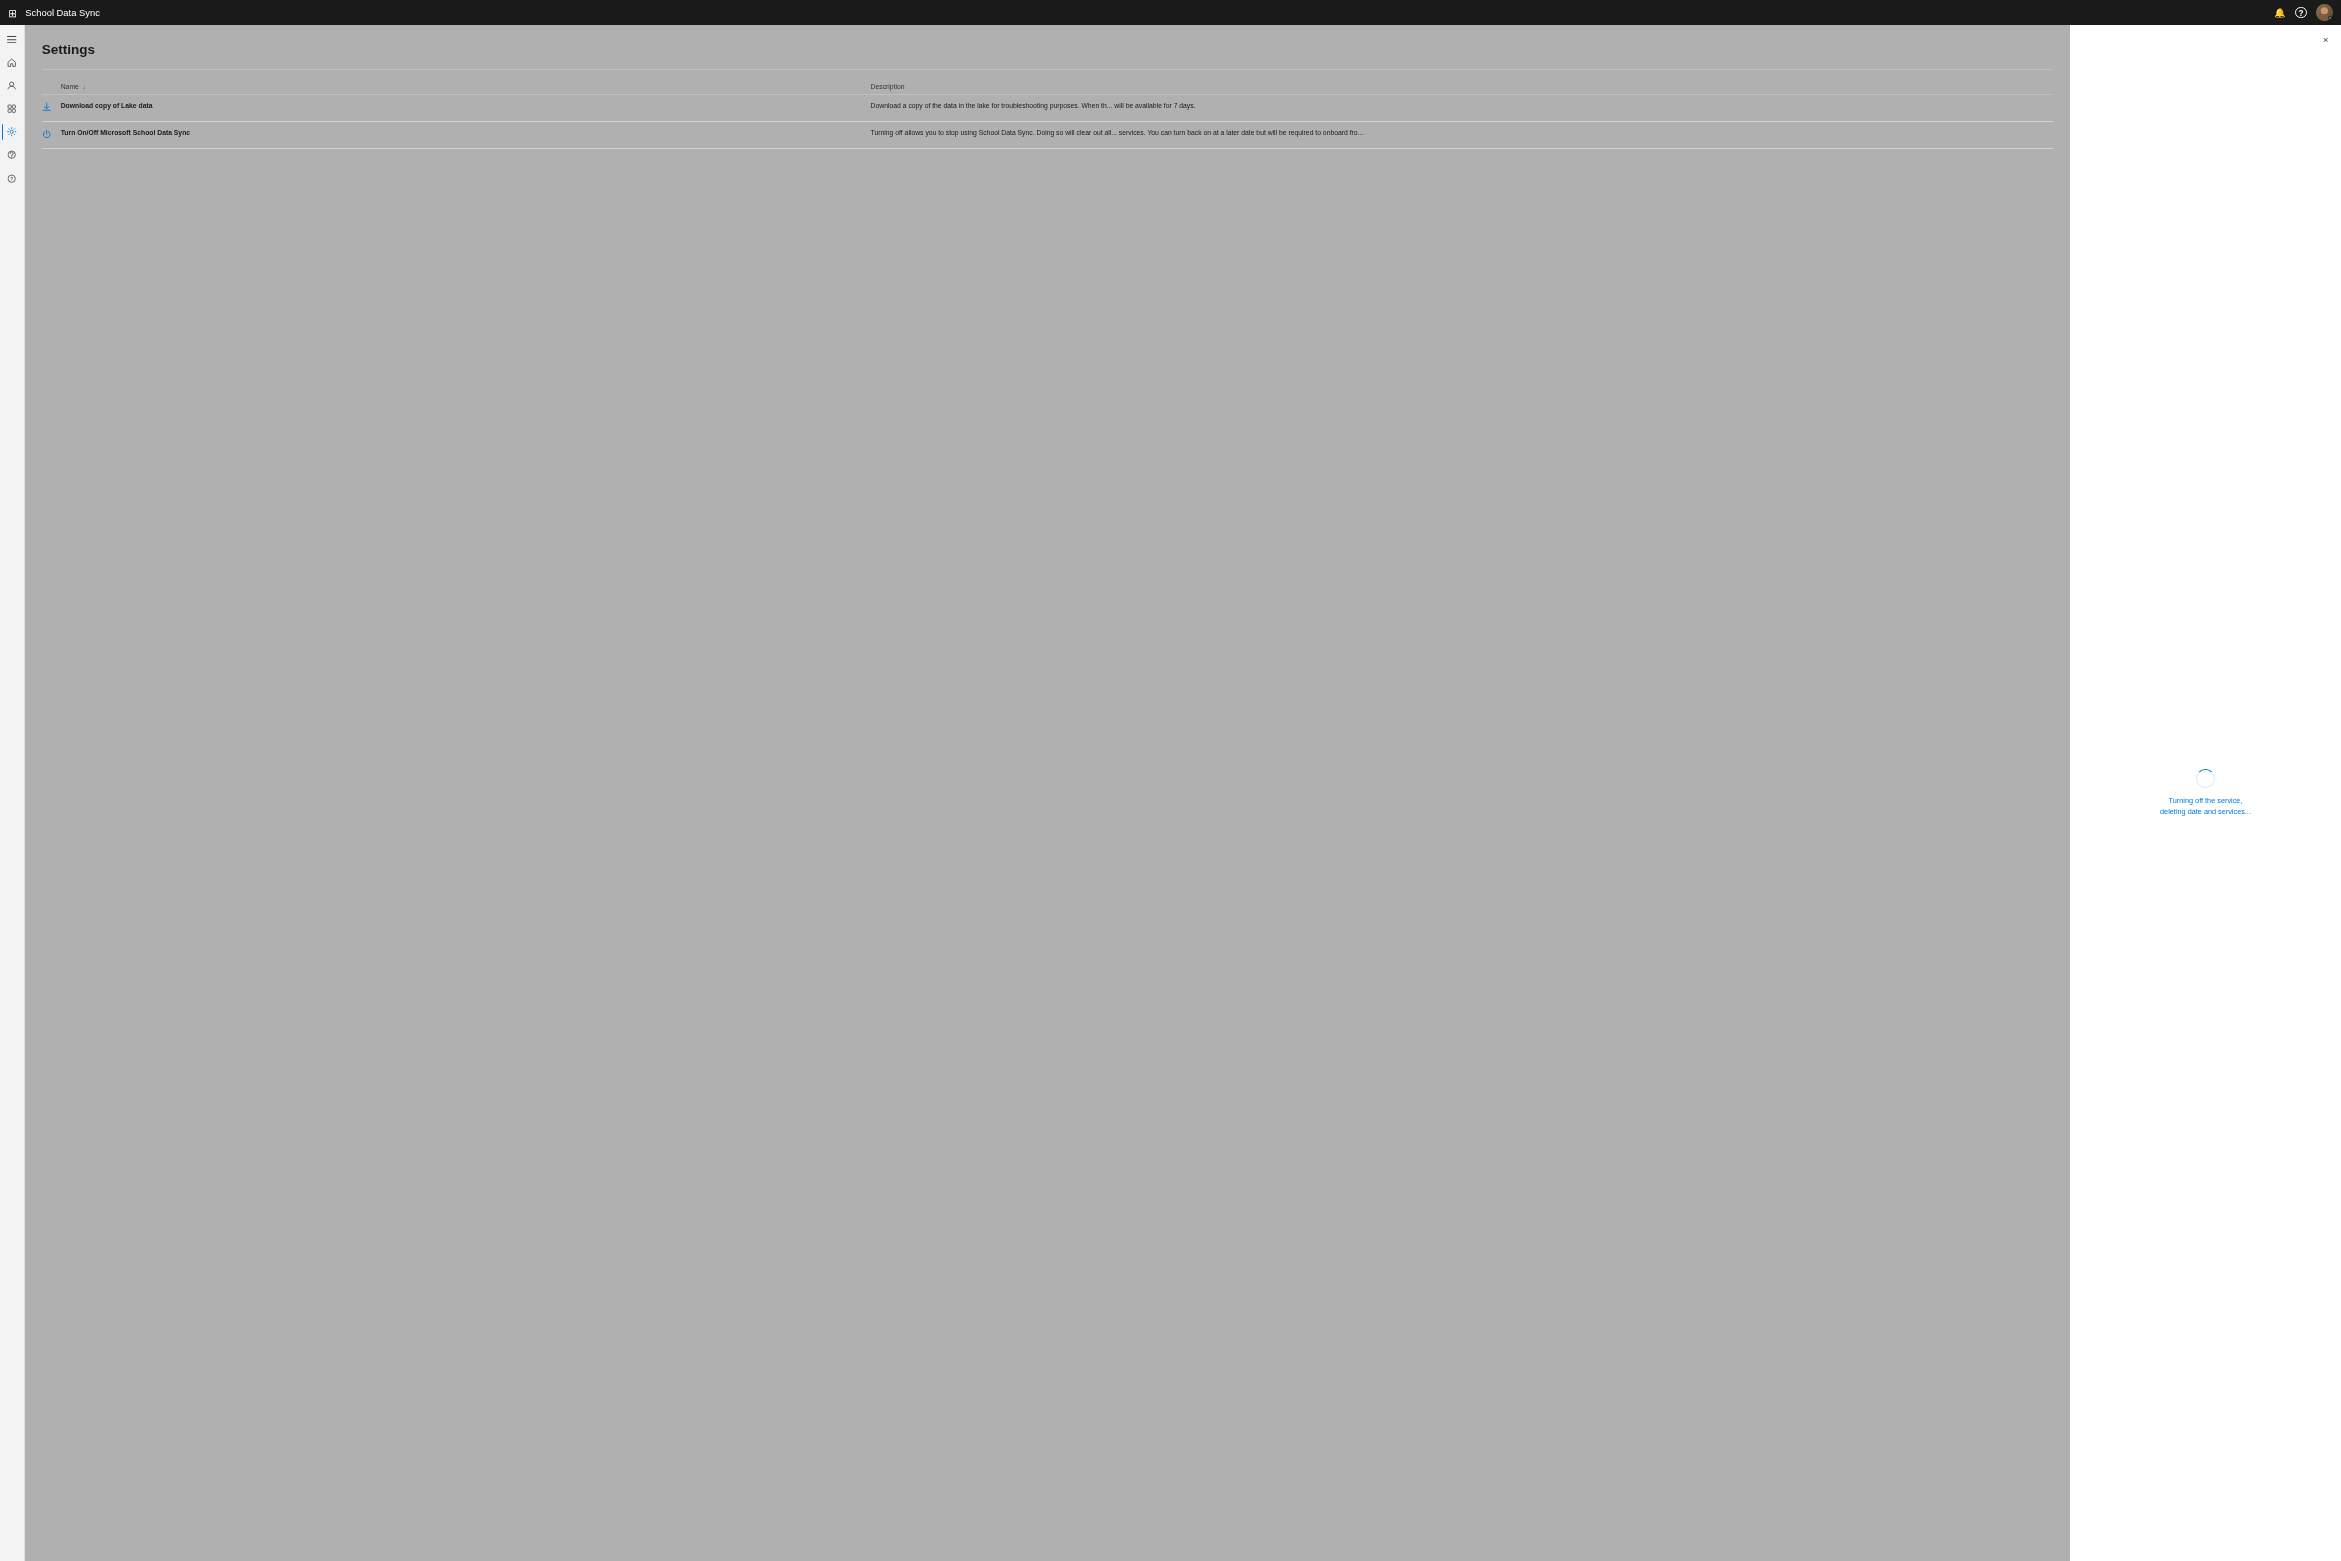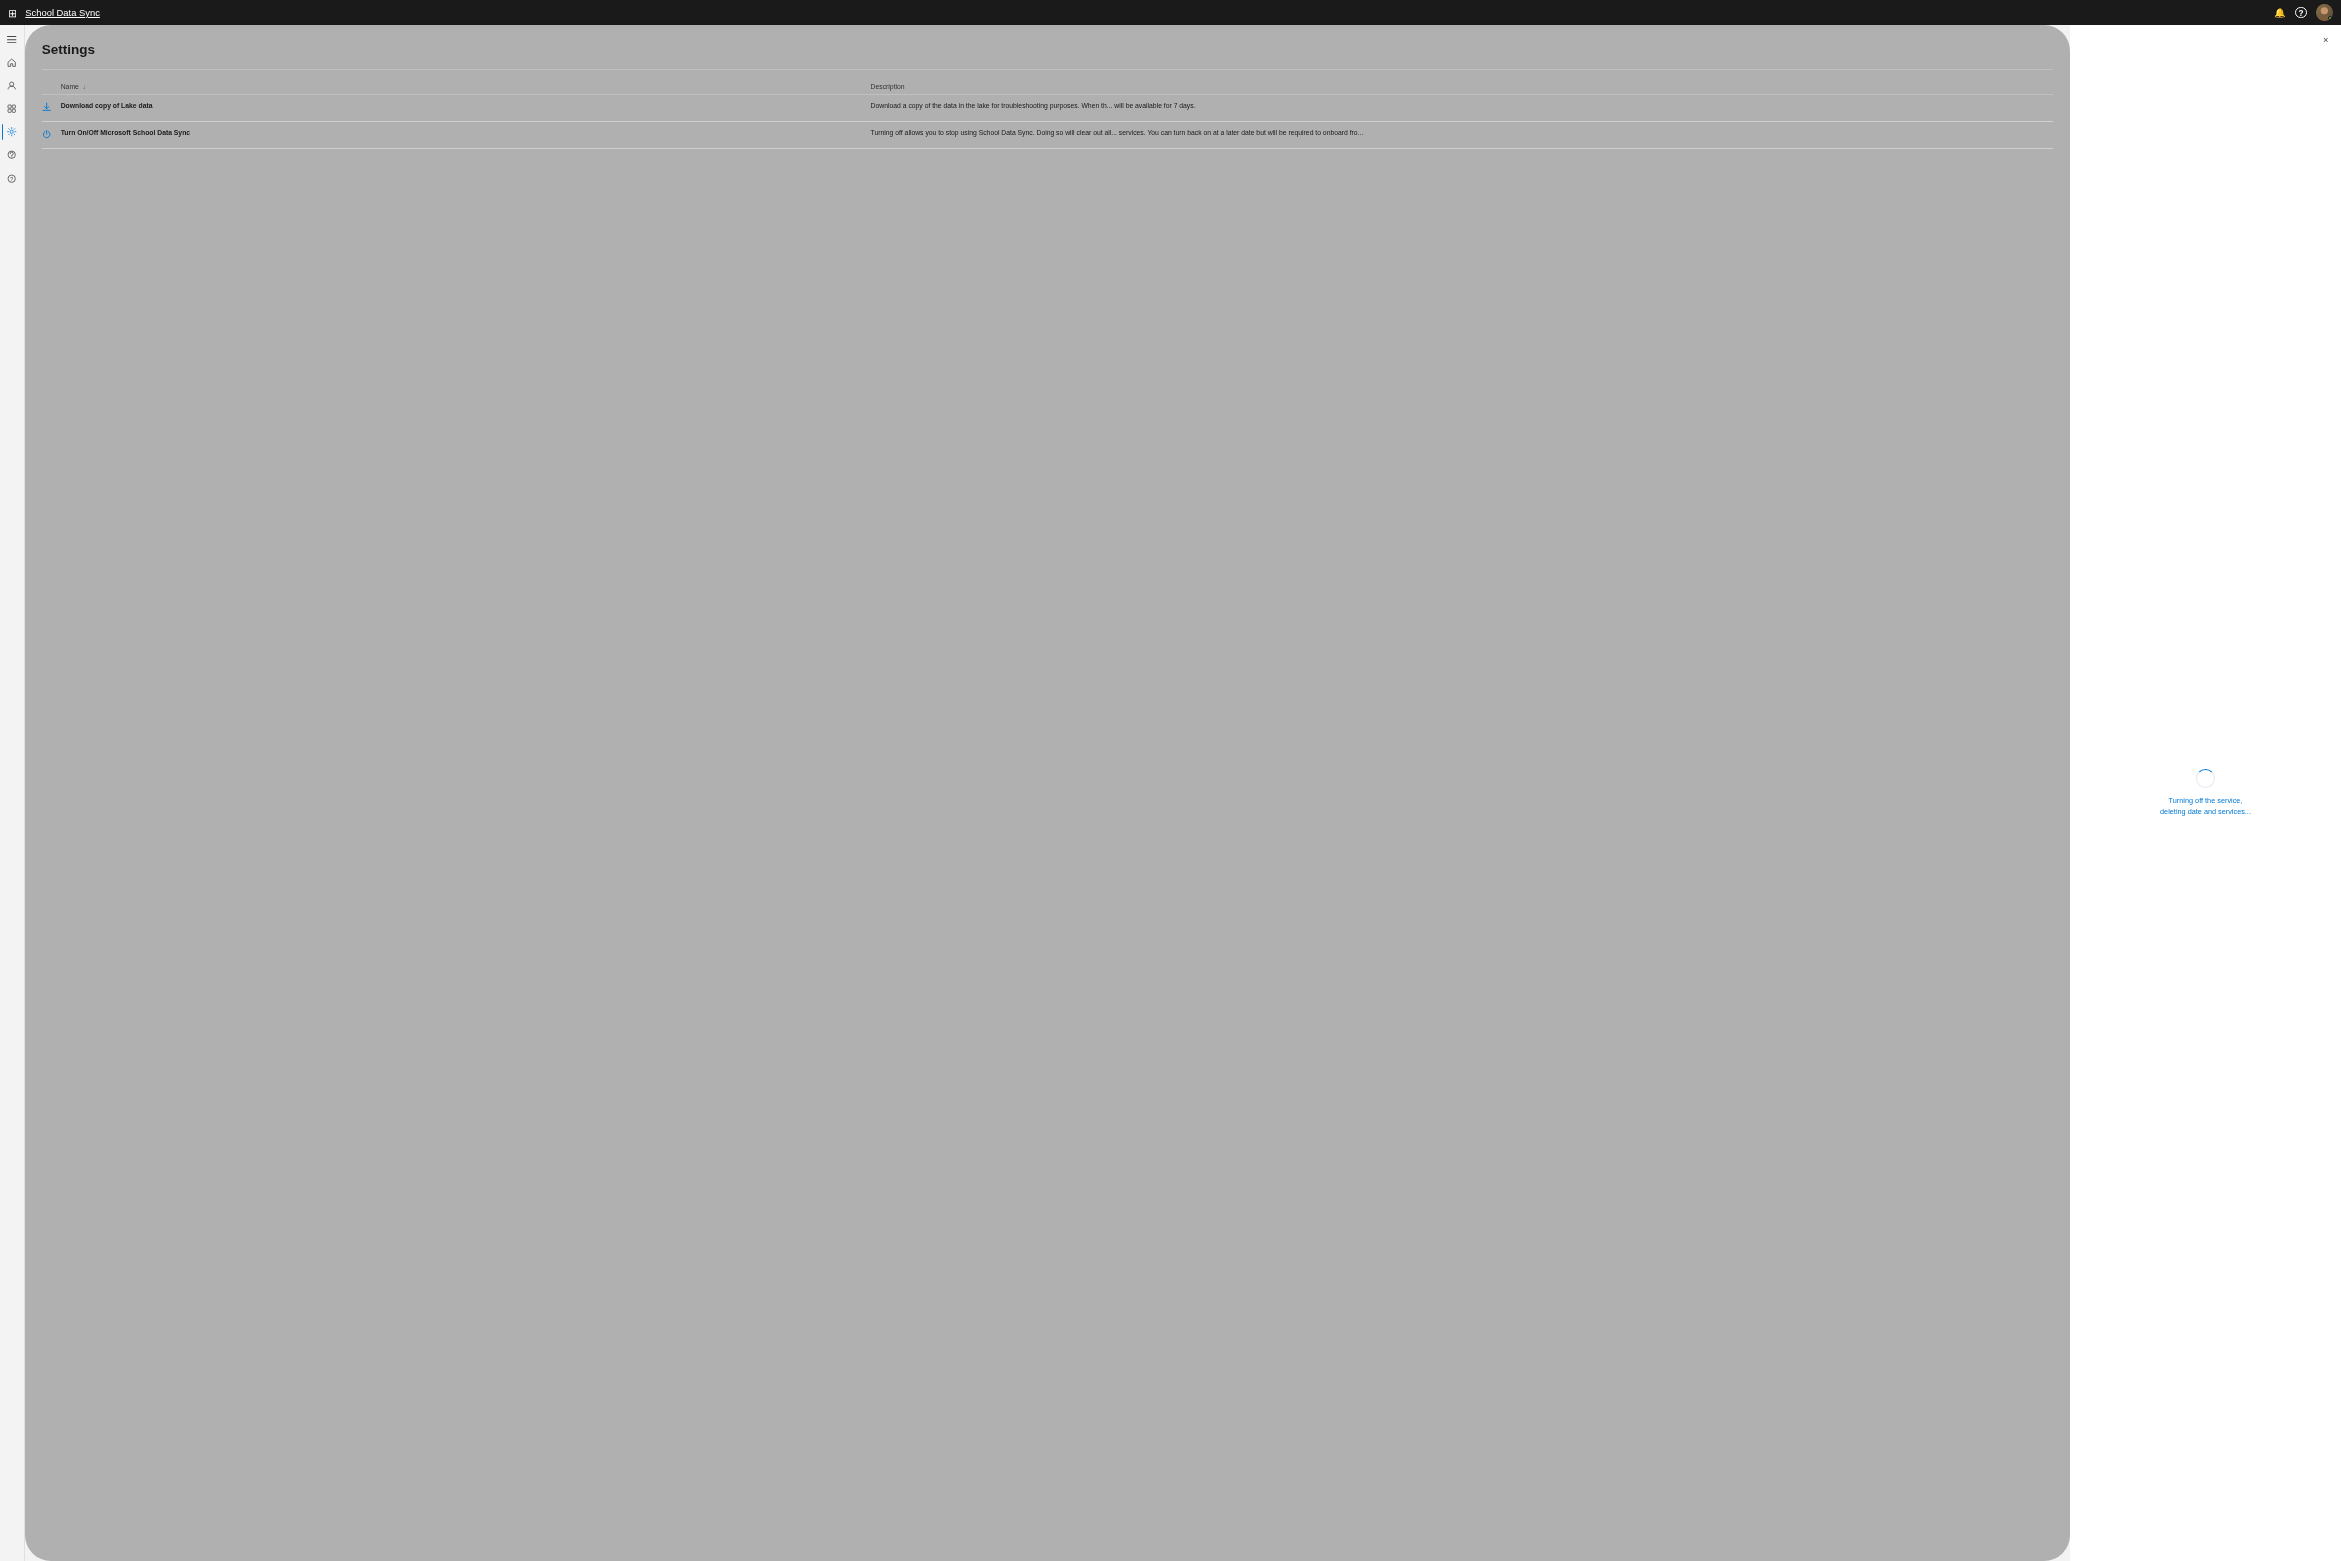--- a/index.html
+++ b/index.html
@@ -20,21 +20,20 @@
       color: white;
       font-size: 10.4px;
       margin-right: 8.3px;
       cursor: pointer;
     }
     .topbar-title {
       color: white;
       font-size: 9.4px;
       font-weight: 400;
       flex: 1;
-      text-decoration: underline;
     }
     .topbar-icons {
       display: flex;
       align-items: center;
       gap: 9.4px;
     }
     .topbar-icon {
       color: white;
       font-size: 9.4px;
       cursor: pointer;
@@ -113,21 +112,20 @@
       border-radius: 0 1px 1px 0;
     }
 
     
     .main-content {
       flex: 1;
       background: #b0b0b0;
       overflow: auto;
       padding: 16.7px 16.7px;
       position: relative;
-      border-radius: 26px;
     }
     .main-content-inner {
       background: transparent;
     }
     .page-title {
       font-size: 13.5px;
       font-weight: 600;
       color: #1a1a1a;
       margin-bottom: 12.5px;
     }

